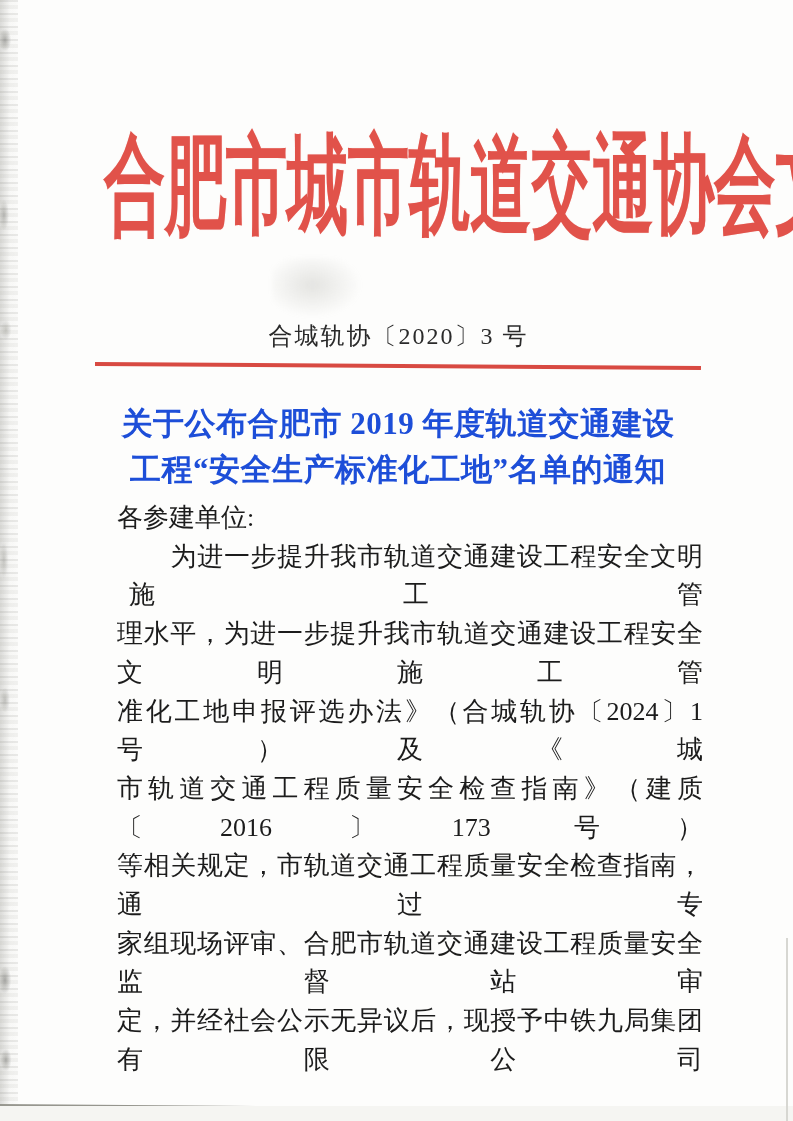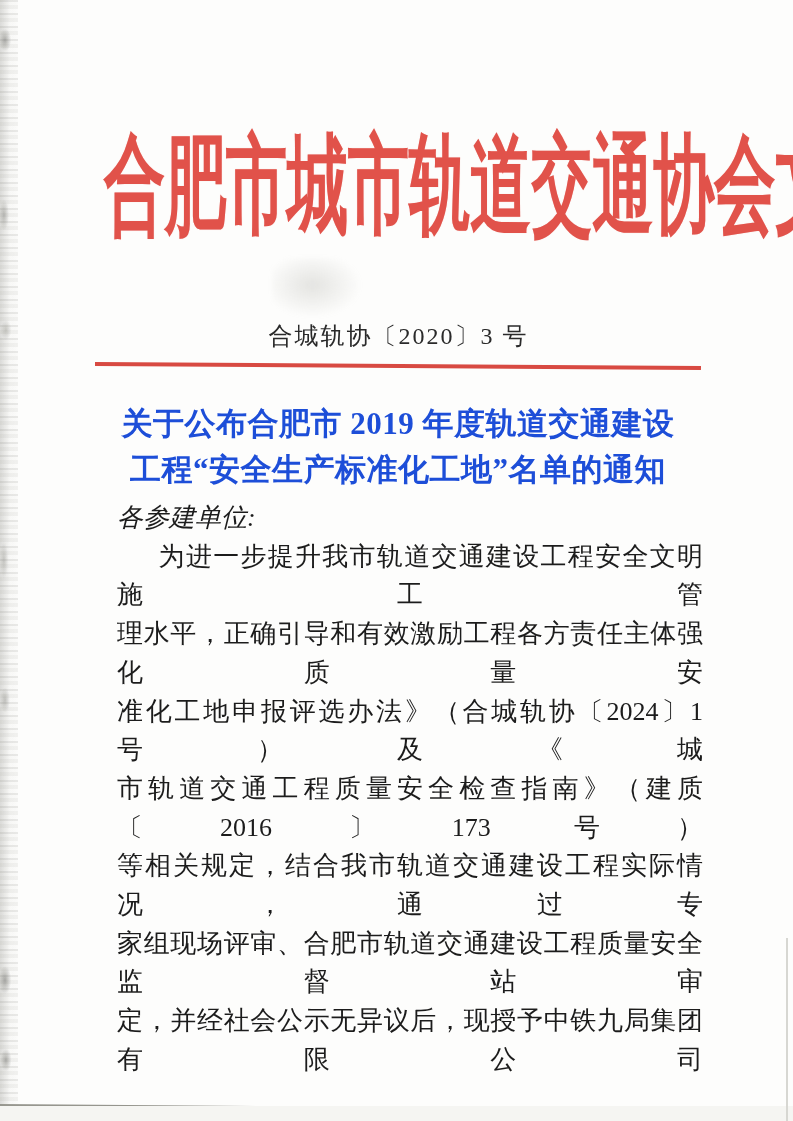--- a/index.html
+++ b/index.html
@@ -75,23 +75,23 @@
     font-weight:700;color:#1d4ed8;letter-spacing:.5px;
   }
   .body-block{
     position:absolute;left:117px;top:499px;width:586px;
     font-size:26px;line-height:38.7px;color:#1c1c1c;
   }
   .body-line{
     text-align:justify;text-align-last:justify;
     white-space:normal;
   }
-  .body-line.first{ text-indent:1.6em; }
+  .body-line.first{ text-indent:1.6em;margin-left:12px; }
   .body-line.no-justify{ text-align:left;text-align-last:left; }
-  .salutation{ text-align:left;font-style:italic; }
+  .salutation{ text-align:left; }
 </style>
 </head>
 <body>
 
 <div class="page">
 
   <div class="scan-edge-left"></div>
   <div class="smudge"></div>
 
   <div class="org-header">
@@ -103,24 +103,24 @@
   <div class="red-rule"></div>
 
   <div class="doc-title">
     <div>关于公布合肥市 2019 年度轨道交通建设</div>
     <div>工程“安全生产标准化工地”名单的通知</div>
   </div>
 
   <div class="body-block">
     <div class="body-line no-justify salutation">各参建单位:</div>
     <div class="body-line first">为进一步提升我市轨道交通建设工程安全文明施工管</div>
-    <div class="body-line">理水平，正确引导和有效激励工程各方责任主体强化质量安</div>
+    <div class="body-line">理水平，为进一步提升我市轨道交通建设工程安全文明施工管</div>
     <div class="body-line">准化工地申报评选办法》（合城轨协〔2024〕1 号）及《城</div>
     <div class="body-line">市轨道交通工程质量安全检查指南》（建质〔2016〕173 号）</div>
-    <div class="body-line">等相关规定，结合我市轨道交通建设工程实际情况，通过专</div>
+    <div class="body-line">等相关规定，市轨道交通工程质量安全检查指南，通过专</div>
     <div class="body-line">家组现场评审、合肥市轨道交通建设工程质量安全监督站审</div>
     <div class="body-line">定，并经社会公示无异议后，现授予中铁九局集团有限公司</div>
 
   </div>
 
   <div class="page-bottom-edge"></div>
   <div class="below-edge"></div>
   <div class="right-edge-line"></div>
 
 </div>

